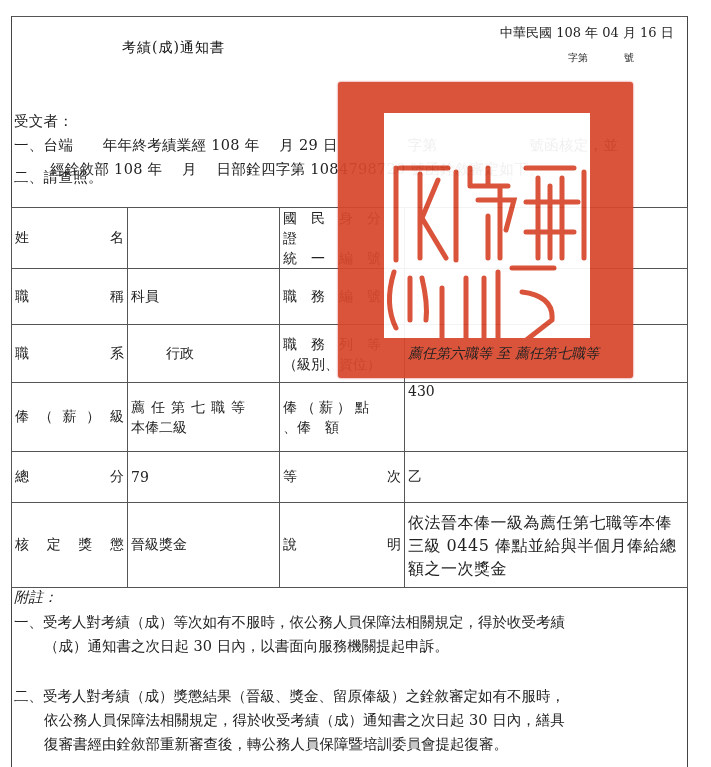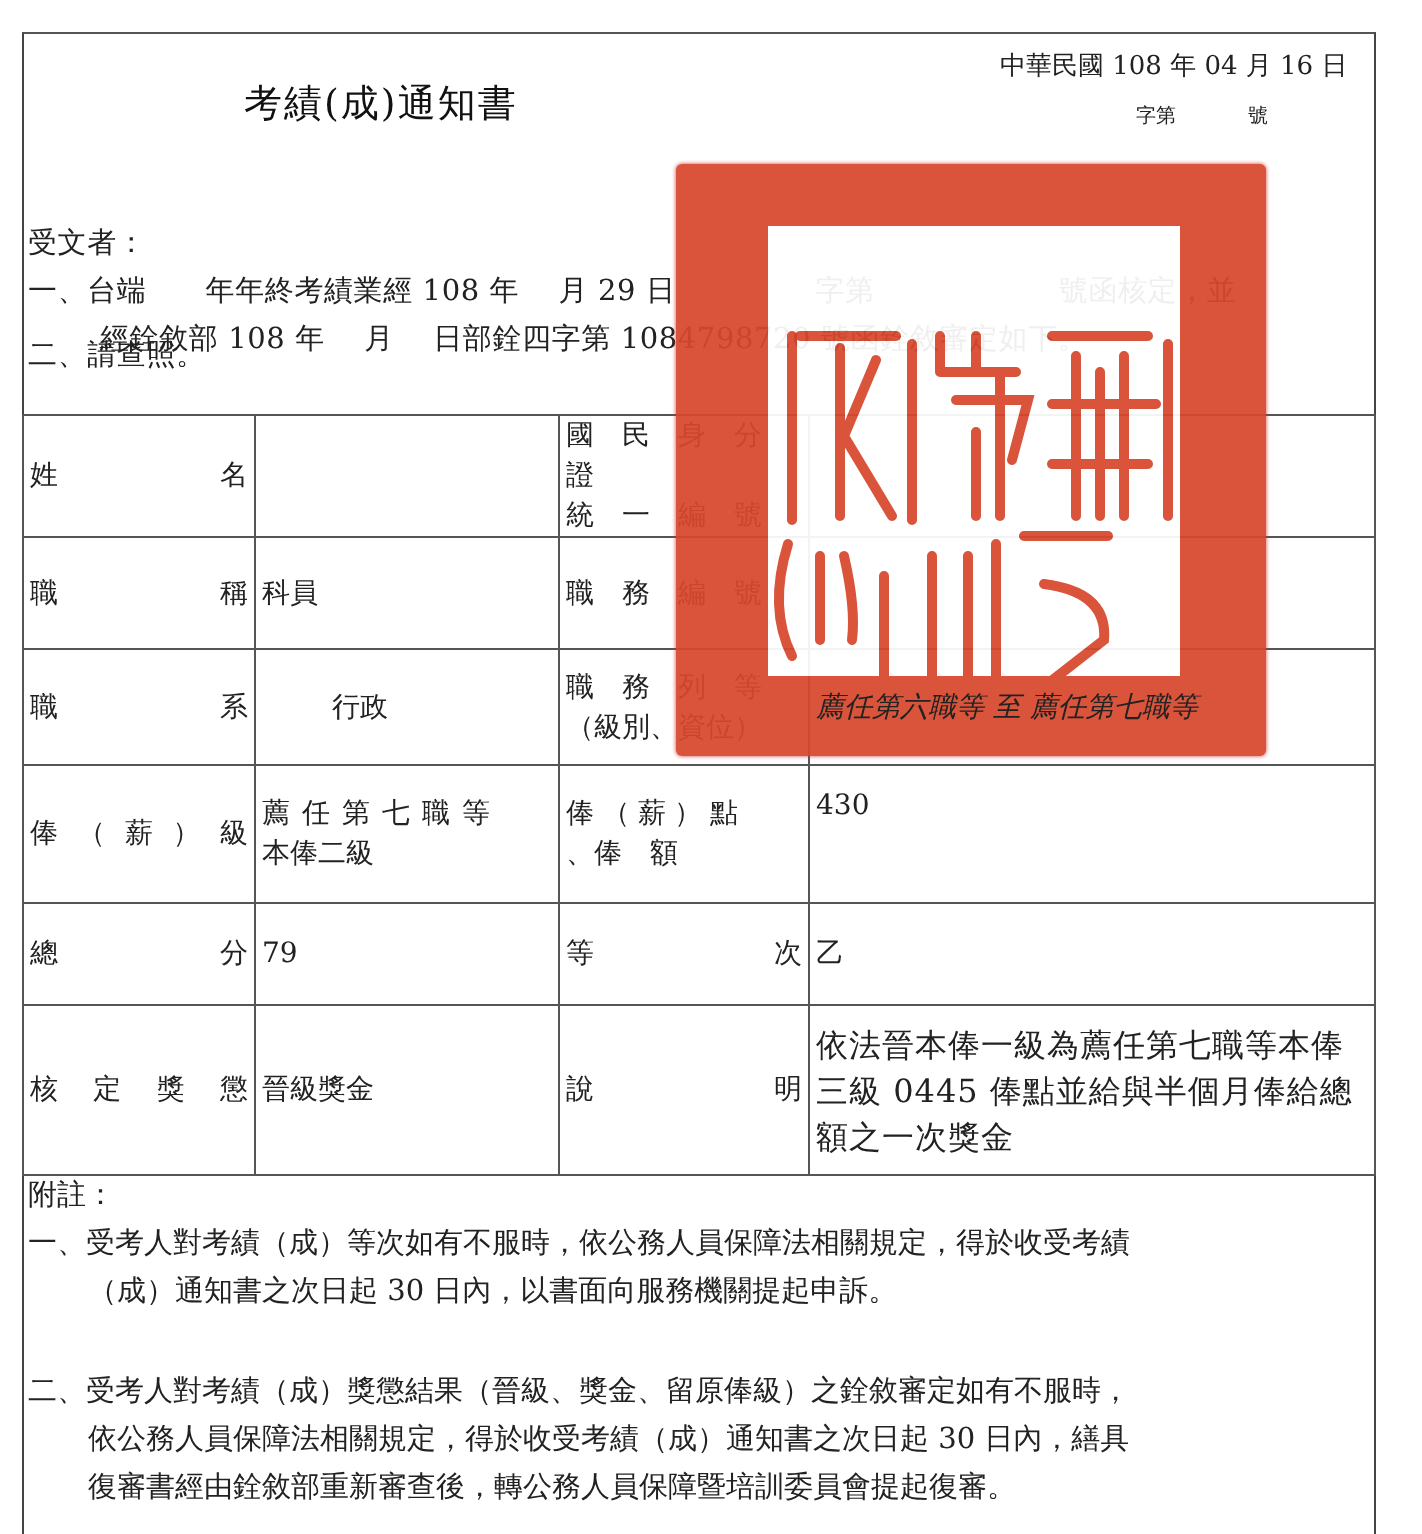--- a/index.html
+++ b/index.html
@@ -1,36 +1,36 @@
 <!DOCTYPE html>
 <html><head>
 <meta charset="utf-8">
 <style>
   html, body { margin:0; padding:0; background:#ffffff; }
   body { width:711px; height:767px; position:relative; overflow:hidden;
          font-family:"DejaVu Serif","Liberation Serif",serif; color:#1a1a1a; }
   .frame { position:absolute; left:11px; top:16px; width:675px; height:760px;
            border-left:1.5px solid #444; border-top:1.5px solid #555; border-right:1.5px solid #444; }
-  .title { position:absolute; left:122px; top:39px; font-size:19px; letter-spacing:1px; color:#111; }
+  .title { position:absolute; left:122px; top:39px; font-size:14px; letter-spacing:1px; color:#111; }
   .date { position:absolute; left:500px; top:24px; font-size:13px; color:#222; }
   .docno { position:absolute; top:51px; font-size:10px; color:#222; }
   .recip { position:absolute; left:14px; font-size:14.5px; color:#222; white-space:nowrap; letter-spacing:0.3px;margin-top:20px; }
 
   
   .seal { position:absolute; left:338px; top:82px; width:295px; height:296px; background:#d8472d;
           border-radius:3px; box-shadow:0 0 2px #c33; opacity:0.93; }
   .seal-inner { position:absolute; left:46px; top:31px; width:206px; height:225px; background:#fff; }
   .seal svg { position:absolute; left:0; top:0; }
 
   table.grid { position:absolute; left:11px; top:207px; border-collapse:collapse; table-layout:fixed; width:676px; }
   table.grid td { border:1.2px solid #555; font-size:14px; padding:0 3px; vertical-align:middle; color:#222; background:transparent; }
   .lbl { display:flex; justify-content:space-between; align-items:center; }
   .lbl2 { line-height:20px; }
   .notes { position:absolute; left:14px; top:586px; width:670px; font-size:14.5px; color:#222; }
-  .notes .h { margin-top:2px; }
+  .notes .h { margin-top:2px;font-style:italic; }
   .notes .item { padding-left:0; line-height:24px; }
   .notes .cont { padding-left:30px; }
   .over { position:relative; z-index:3;font-style:italic; }
 </style>
 </head>
 <body>
 
 <div class="frame"></div>
 
 <div class="title">考績(成)通知書</div>
@@ -103,21 +103,21 @@
           </div>
         </td>
     <td>
           <div class="lbl2" style="letter-spacing:6px">薦任第七職等</div>
           <div class="lbl2">本俸二級</div>
         </td>
     <td>
           <div class="lbl2" style="letter-spacing:4px">俸（薪）點</div>
           <div class="lbl2">、俸　額</div>
         </td>
-    <td style="vertical-align:top;padding-top:12px">430</td>
+    <td style="vertical-align:top;">430</td>
   </tr>
   <tr style="height:51px">
     <td>
           <div class="lbl">
             <span>總</span>
             <span>分</span>
           </div>
         </td>
     <td>79</td>
     <td>

